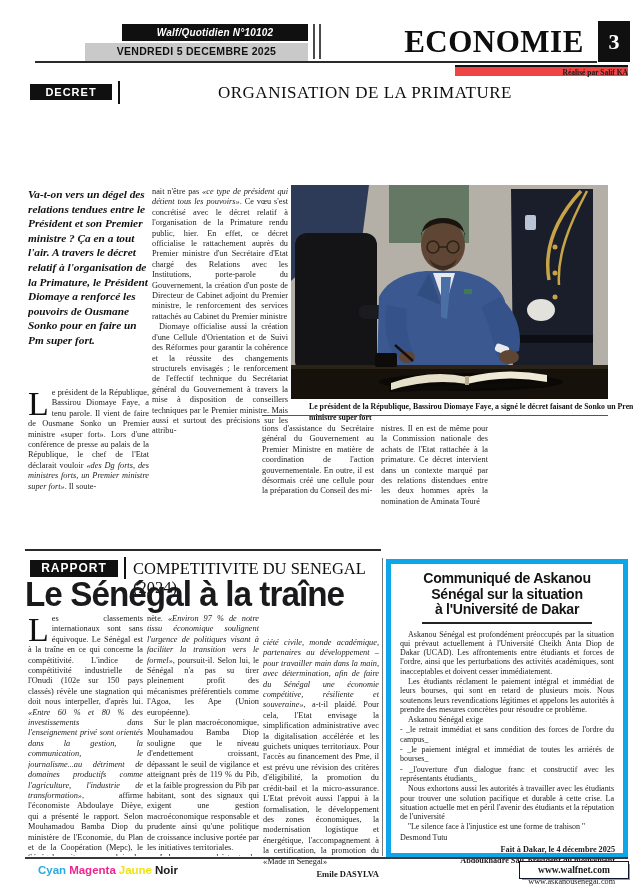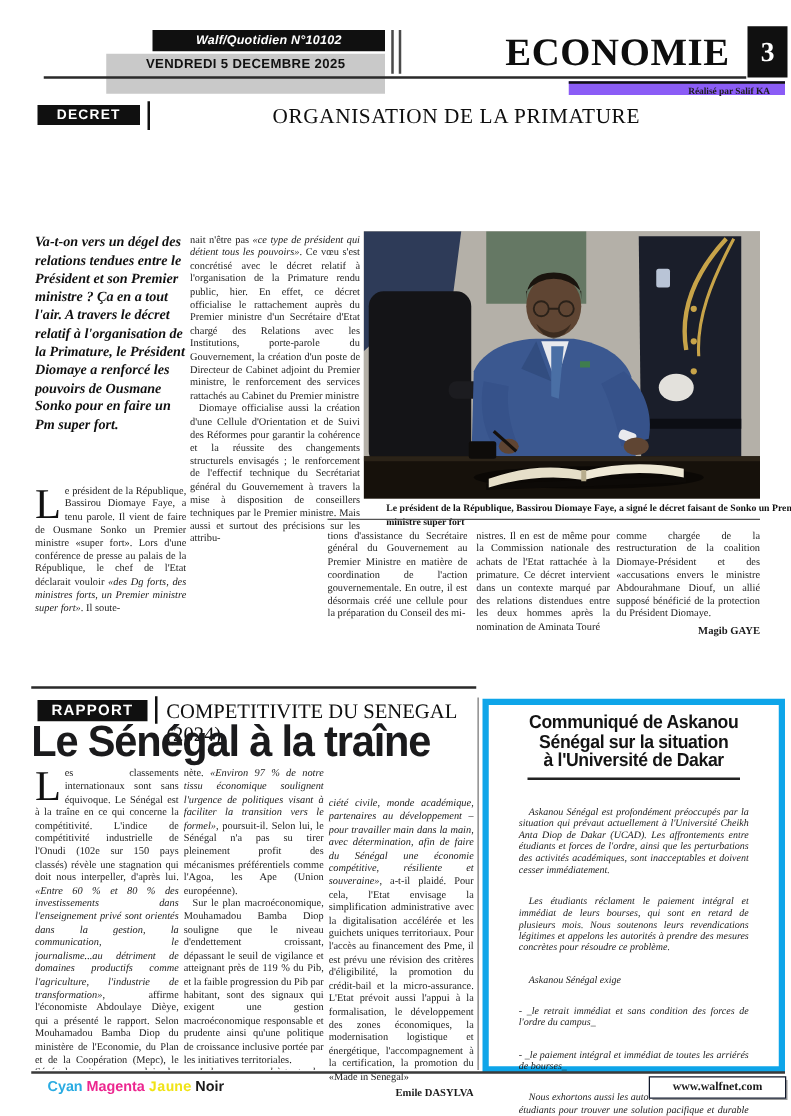--- a/index.html
+++ b/index.html
@@ -3,30 +3,30 @@
 <meta charset="utf-8">
 <style>
   html,body{margin:0;padding:0;background:#fff;}
   .page{position:relative;width:633px;height:893px;background:#ffffff;overflow:hidden;
         font-family:"Liberation Serif",serif;color:#1b1b1b;}
   .abs{position:absolute;}
 
   
   .mast-black{left:122px;top:24px;width:186px;height:17px;background:#101010;color:#fff;
               font:italic bold 10px/17px "Liberation Sans",sans-serif;text-align:center;letter-spacing:.2px;}
-  .mast-gray{left:85px;top:43px;width:223px;height:32px;background:#c9c9c9;color:#111;
+  .mast-gray{left:85px;top:43px;width:223px;height:20px;background:#c9c9c9;color:#111;
              font:bold 10.5px/16px "Liberation Sans",sans-serif;text-align:center;letter-spacing:.3px;}
   .mast-divider{left:313px;top:24px;height:35px;width:4px;border-left:2px solid #4a4a4a;border-right:2px solid #4a4a4a;}
   .section-title{left:398px;top:24px;width:192px;text-align:center;
                  font:bold 31px/36px "Liberation Serif",serif;color:#0e0e0e;letter-spacing:.5px;}
   .page-num{left:598px;top:21px;width:32px;height:41px;background:#101010;color:#fff;
             font:bold 22px/41px "Liberation Serif",serif;text-align:center;}
   .header-rule{left:35px;top:61px;width:562px;height:2px;background:#2a2a2a;}
-  .byline-bar{left:455px;top:65px;width:173px;height:11px;background:#8b5cf6;border-top:2px solid #101010;
-              font:bold 7.5px/11px "Liberation Serif",serif;text-align:right;padding-right:12px;box-sizing:border-box;}
+  .byline-bar{left:455px;top:65px;width:173px;height:11px;background:#ef4444;border-top:2px solid #101010;
+              font:bold 7.5px/11px "Liberation Serif",serif;text-align:right;box-sizing:border-box;}
 
   
   .badge{background:#101010;color:#fff;font:bold 11px/16px "Liberation Sans",sans-serif;
          text-align:center;letter-spacing:1px;}
   .badge-decret{left:30px;top:84px;width:82px;height:16px;}
   .vline-decret{left:118px;top:81px;width:2px;height:23px;background:#101010;}
   .kicker-decret{left:128px;top:83px;width:474px;text-align:center;font:17px/20px "Liberation Serif",serif;color:#0e0e0e;letter-spacing:.5px;}
 
   .headline1{left:28px;top:101px;width:600px;color:#1a1a1c;}
   .headline1 .hl-line{display:block;font:bold 43px/38px "Liberation Sans",sans-serif;
@@ -65,32 +65,32 @@
   .vline-right{left:382px;top:558px;width:1px;height:298px;background:#777;}
 
   
   .comm-box{left:386px;top:559px;width:242px;height:299px;border:5px solid #0ea5e9;box-sizing:border-box;
             padding:6px 8px 4px 8px;}
   .comm-title{text-align:center;color:#141414;}
   .comm-title .ct-line{display:block;font:bold 15px/15.5px "Liberation Sans",sans-serif;
                        transform:scaleX(.94);transform-origin:50% 50%;white-space:nowrap;letter-spacing:-.3px;}
   .comm-title-rule{width:170px;height:2px;background:#222;margin:5px auto 5px auto;}
   .comm-body{font:8px/9.3px "Liberation Serif",serif;text-align:justify;color:#1b1b1b;overflow:hidden;}
-  .comm-body p{margin:16px;font-style:italic;}
+  .comm-body p{margin:1px;}
   .comm-body .pi{text-indent:8px;}
   .comm-sig{font:bold 8.2px/10.5px "Liberation Serif",serif;text-align:right;margin-top:3px;}
   .comm-sig .plain{font-weight:normal;}
 
   
   .footer-rule{left:25px;top:857px;width:603px;height:2px;background:#3a3a3a;}
   .print-marks{left:38px;top:863px;font:bold 11.5px/14px "Liberation Sans",sans-serif;}
   .print-marks span{margin-right:3px;}
   .mark-cyan{color:#29abe2;}
   .mark-magenta{color:#ec268f;}
-  .mark-jaune{color:#f0e315;font-family:Liberation Mono, monospace;}
+  .mark-jaune{color:#f0e315;}
   .mark-noir{color:#1a1a1a;}
   .walfnet-box{left:519px;top:861px;width:108px;height:16px;border:1px solid #0f172a;box-shadow:2px 2px 0 -1px #999;
                font:bold 9.5px/16px "Liberation Serif",serif;text-align:center;background:#fff;}
 </style>
 </head>
 <body>
 
 <div class="page">
 
   <div class="abs mast-black">Walf/Quotidien N°10102</div>
@@ -166,24 +166,20 @@
         <path d="M176,192 Q216,182 256,190 L256,197 Q216,189 176,199 Z" fill="#efe9d6"></path>
         <path d="M174,191 L178,191 L178,200 L174,200 Z" fill="#b8ad8d"></path>
       </g>
     </svg>
   </div>
   <div class="abs caption">Le président de la République, Bassirou Diomaye Faye, a signé le décret faisant de Sonko un Premier ministre super fort</div>
   <div class="abs caption-rule"></div>
 
   <div class="abs newscol d-col3">tions d'assistance du Secrétaire général du Gouvernement au Premier Ministre en matière de coordination de l'action gouvernementale. En outre, il est désormais créé une cellule pour la préparation du Conseil des mi-</div>
   <div class="abs newscol d-col4">nistres. Il en est de même pour la Commission nationale des achats de l'Etat rattachée à la primature. Ce décret intervient dans un contexte marqué par des relations distendues entre les deux hommes après la nomination de Aminata Touré</div>
-  <div class="abs newscol d-col5">
-    <span>comme chargée de la restructuration de la coalition Diomaye-Président et des «accusations envers le ministre Abdourahmane Diouf, un allié supposé bénéficié de la protection du Président Diomaye.</span>
-    <div class="author">Magib GAYE</div>
-  </div>
 
   <div class="abs section-rule"></div>
 
   <div class="abs badge badge-rapport">RAPPORT</div>
   <div class="abs vline-rapport"></div>
   <div class="abs kicker-rapport">COMPETITIVITE DU SENEGAL (2024)</div>
 
   <div class="abs headline2">
     <span>Le Sénégal à la traîne</span>
   </div>
@@ -211,20 +207,21 @@
       <span class="ct-line">Sénégal sur la situation</span>
       <span class="ct-line">à l'Université de Dakar</span>
     </div>
     <div class="comm-title-rule"></div>
     <div class="comm-body">
       <p class="pi">Askanou Sénégal est  profondément préoccupés par la situation qui prévaut actuellement à l'Université Cheikh Anta Diop de Dakar (UCAD). Les affrontements entre étudiants et forces de l'ordre, ainsi que les perturbations des activités académiques, sont inacceptables et doivent cesser immédiatement.</p>
       <p class="pi">Les étudiants réclament le paiement intégral et immédiat de leurs bourses, qui sont en retard de plusieurs mois. Nous soutenons leurs revendications légitimes et appelons les autorités à prendre des mesures concrètes pour résoudre ce problème.</p>
       <p class="pi">Askanou Sénégal exige</p>
       <p>- _le retrait immédiat et sans condition des forces de l'ordre du campus_</p>
       <p>- _le paiement intégral et immédiat de toutes les arriérés de bourses_</p>
+      <p>- _l'ouverture d'un dialogue franc et constructif avec les représentants étudiants_</p>
       <p class="pi">Nous exhortons aussi  les autorités à travailler avec les étudiants pour trouver une solution pacifique et durable à cette crise. La situation actuelle met en péril l'avenir des étudiants et la réputation de l'université</p>
       <p class="pi">''Le silence face à l'injustice est une forme de trahison ''</p>
       <p>Desmond Tutu</p>
       <div class="comm-sig">
         <div>Fait à Dakar, le 4 décembre 2025</div>
         <div>Abdoukhadre Sall, président du mouvement</div>
         <div>Askanou Sénégal</div>
         <div class="plain">www.askanousenegal.com</div>
       </div>
     </div>

